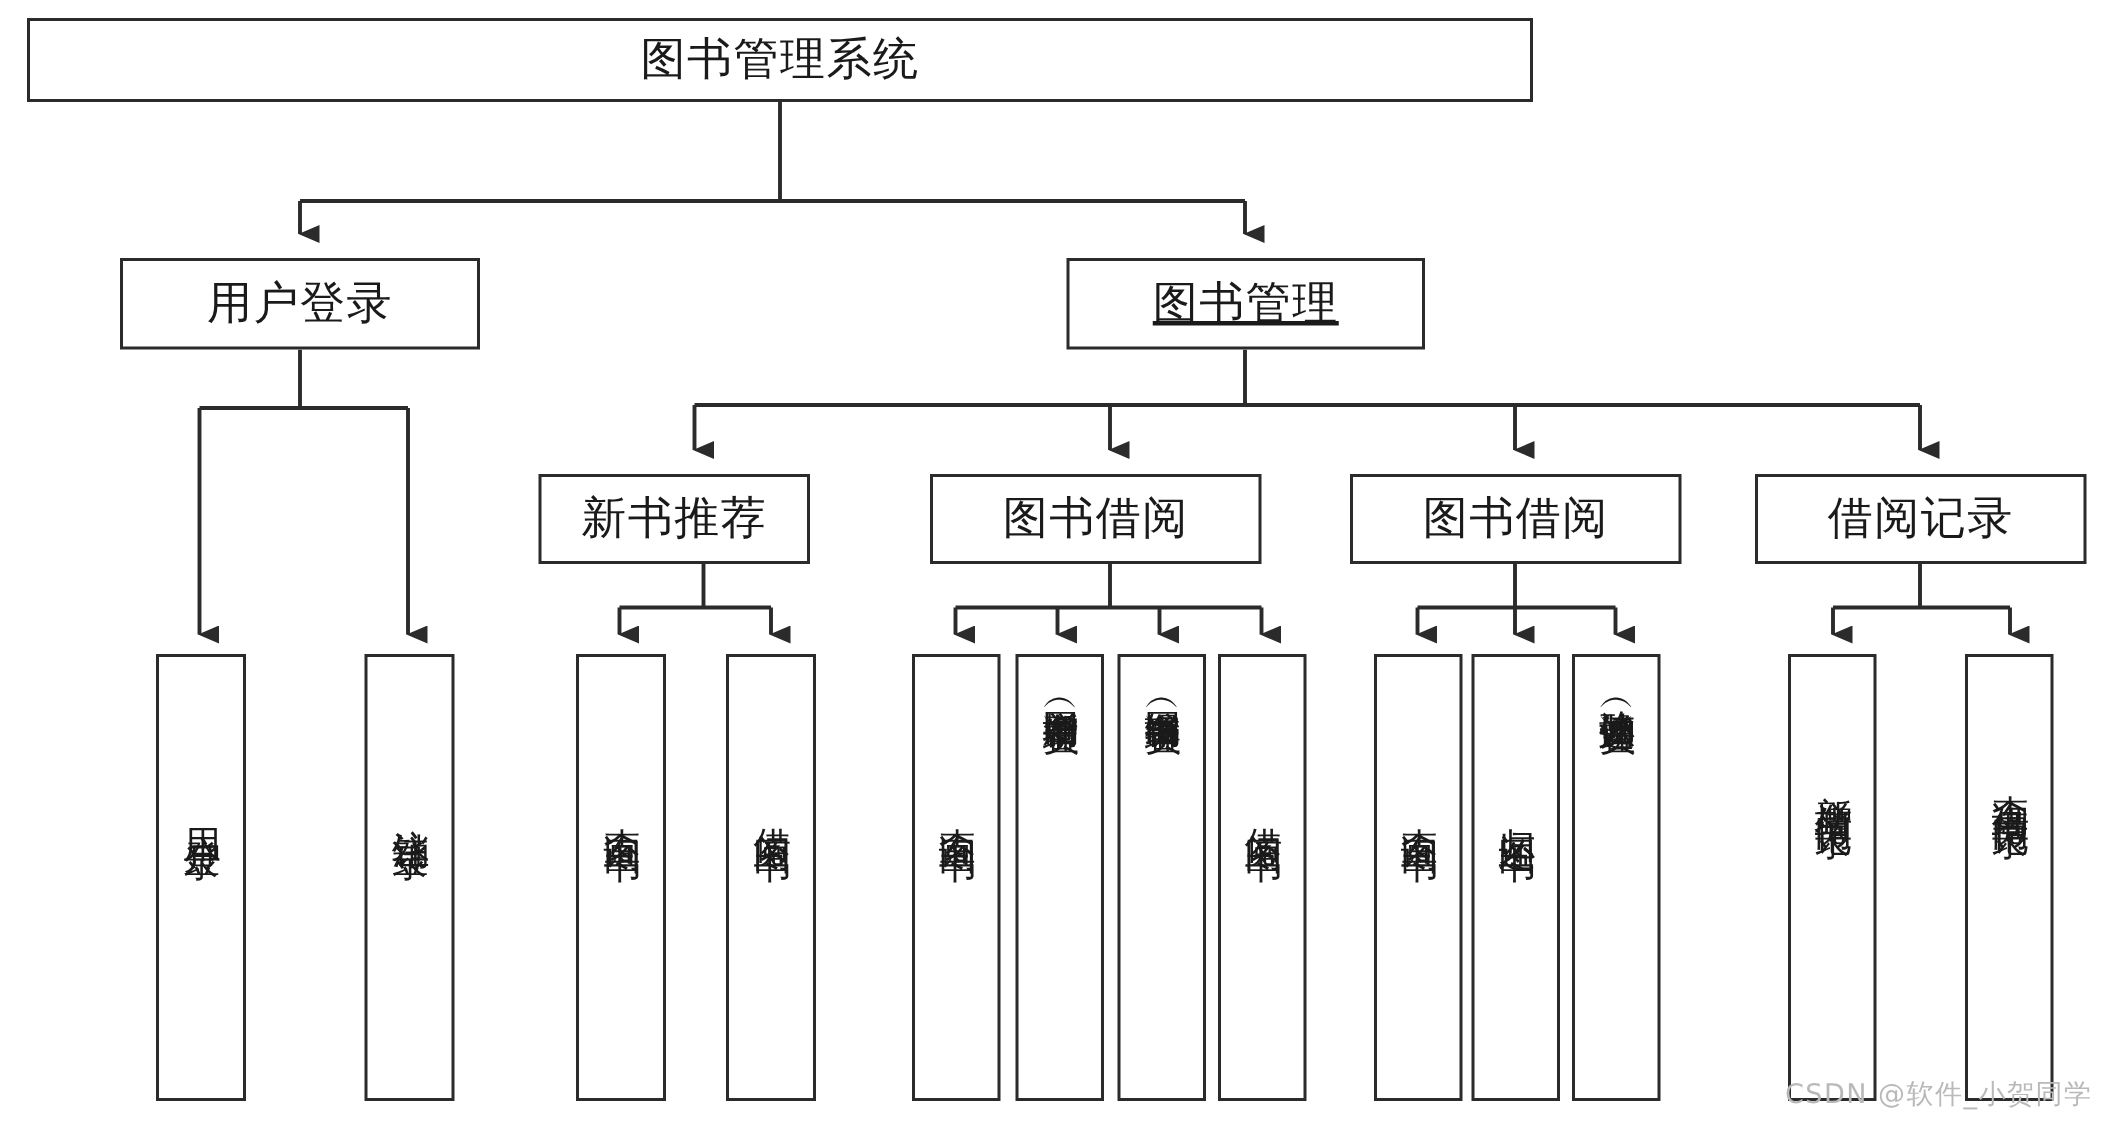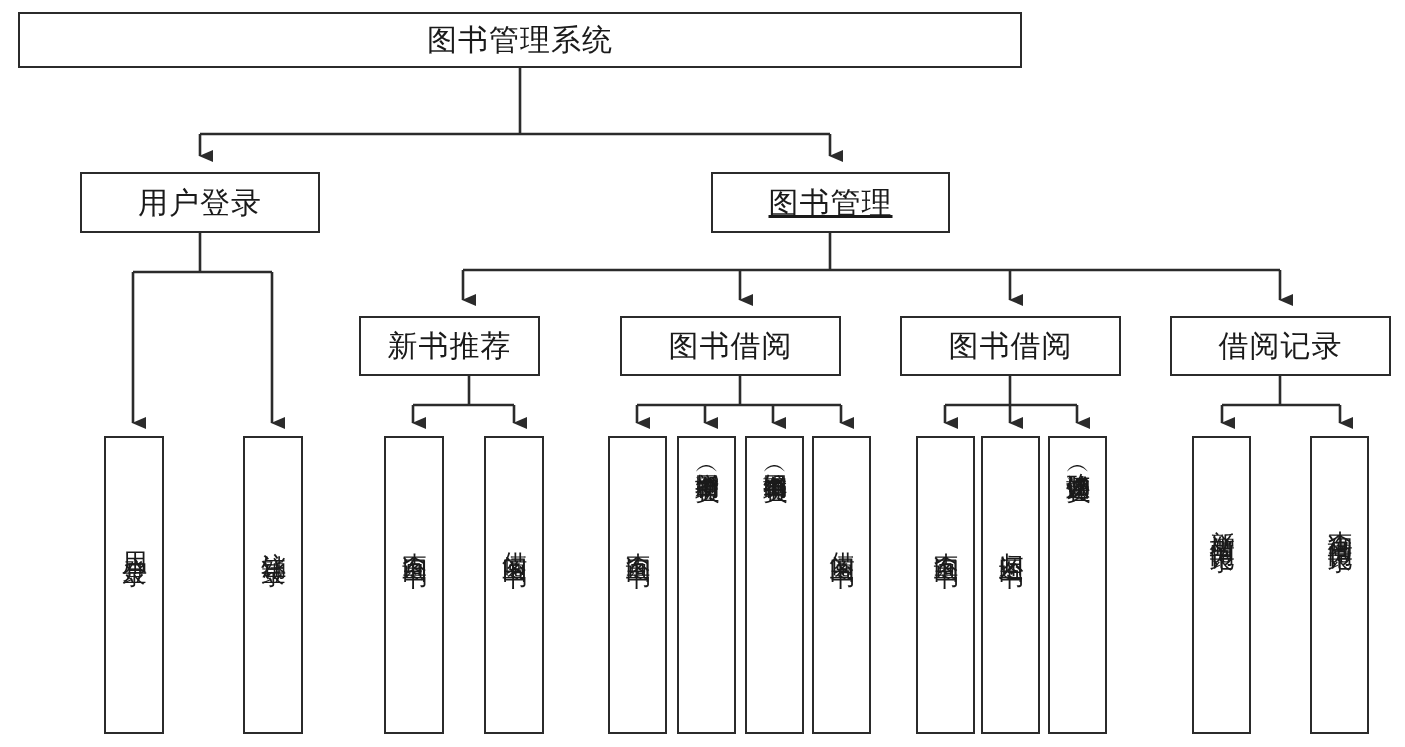--- a/index.html
+++ b/index.html
@@ -182,13 +182,14 @@
     <span class="lbl">确认归还（管理员）</span>
   </div>
 
   <div class="node v-node mid" style="left:1192px;top:436px;width:59px;height:298px;">
     <span class="lbl">新增借阅记录</span>
   </div>
   <div class="node v-node mid" style="left:1310px;top:436px;width:59px;height:298px;">
     <span class="lbl">查询借阅记录</span>
   </div>
 
+  <div id="watermark">CSDN @软件_小贺同学</div>
 </div>
 
 </body></html>

